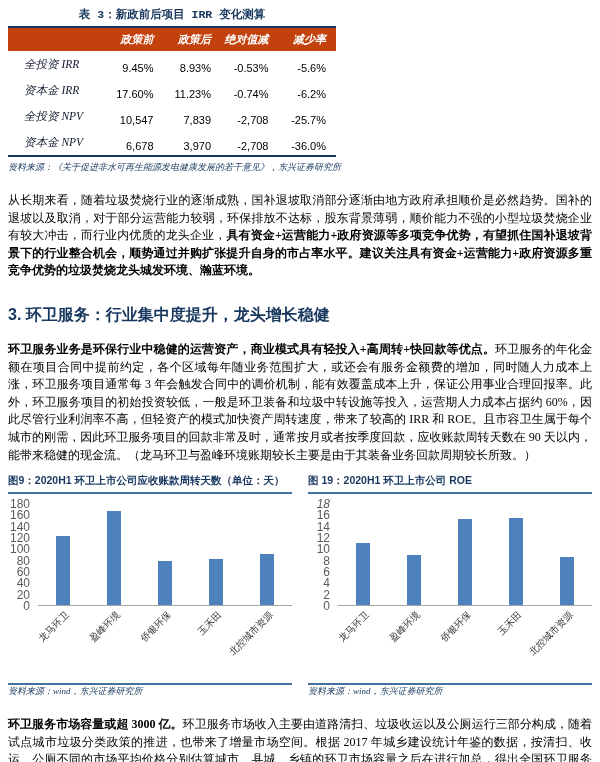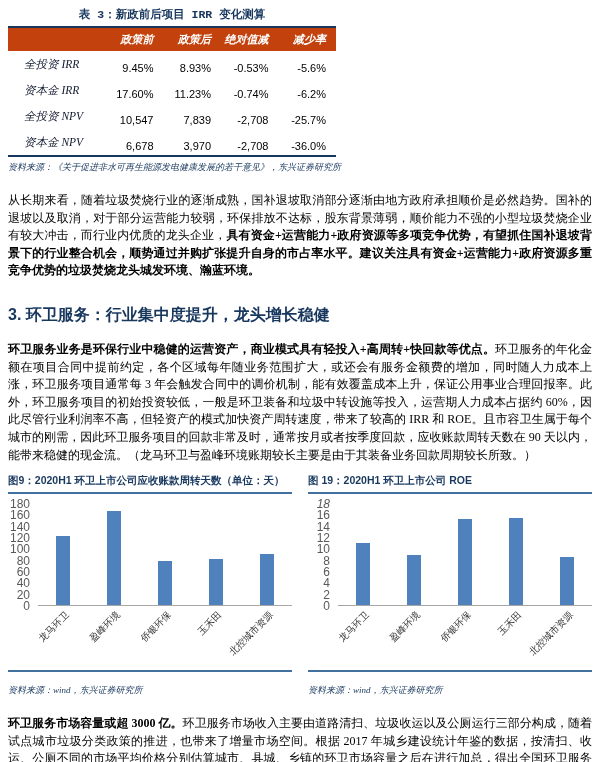--- a/index.html
+++ b/index.html
@@ -41,21 +41,21 @@
   .chart-row{display:flex;margin-top:10px;height:102px;}
   .y-axis{width:30px;position:relative;font-family:"Liberation Sans","DejaVu Sans",sans-serif;}
   .ytick{position:absolute;right:8px;transform:translateY(50%);font-size:12px;color:#595959;line-height:1;margin-left:9px;}
   .plot-area{flex:1;position:relative;border-bottom:1px solid #A6A6A6;}
   .bar{position:absolute;bottom:0;width:14px;}
   .x-row{display:flex;}
   .x-spacer{width:30px;}
   .x-labels{flex:1;position:relative;height:62px;font-family:"Liberation Sans","DejaVu Sans",sans-serif;}
   .xlabel{position:absolute;top:3px;white-space:nowrap;font-size:9.5px;color:#333;
           transform:rotate(-45deg);transform-origin:100% 0;}
-  .fig-bottom{border-top:2px solid #41719C;margin-top:2px;padding-top:12px;}
+  .fig-bottom{border-top:2px solid #41719C;margin-top:15px;padding-top:0;}
   .fig-bottom .src{margin-top:0;}
 </style>
 </head>
 <body>
 
 <div class="page">
 
   <div>
     <div class="tbl-title">表 3：新政前后项目 IRR 变化测算</div>
     <table class="irr">

